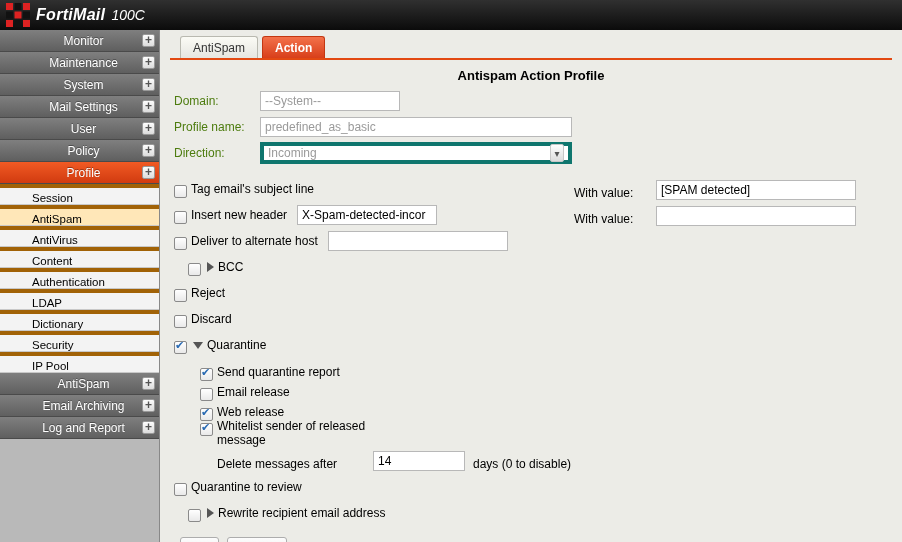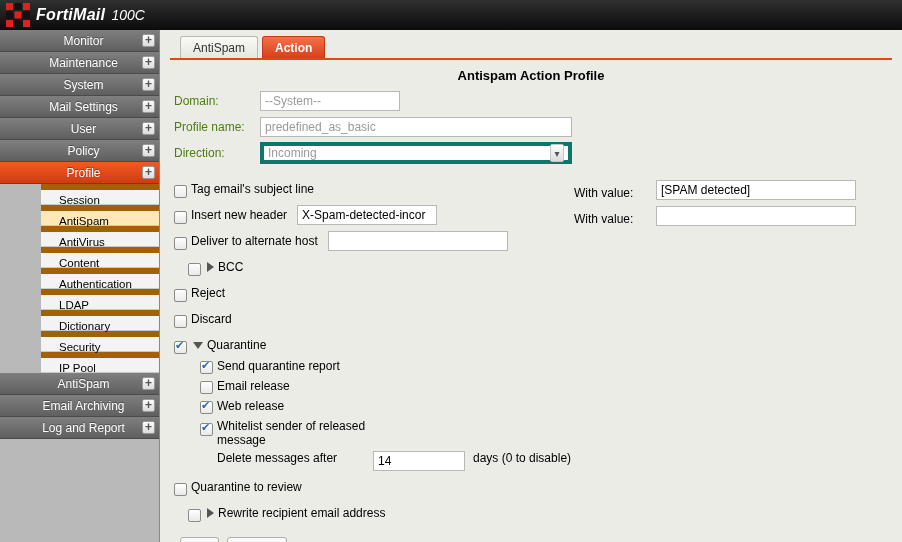--- a/index.html
+++ b/index.html
@@ -16,22 +16,22 @@
   .sidebar { width:160px; background:#b9b9b9; border-right:1px solid #888; min-height:512px; }
   .nav-item { position:relative; height:22px; line-height:22px; padding-left:8px; color:#fff; font-size:12px;
               background:linear-gradient(#7f7f7f,#5f5f5f); border-bottom:1px solid #4a4a4a; cursor:pointer;
               text-shadow:0 -1px 0 rgba(0,0,0,.35);text-align:center; }
   .nav-item.active { background:linear-gradient(#f15a24,#d13b10); }
   .nav-item .plus { position:absolute; right:4px; top:4px; width:13px; height:13px; border:1px solid #999;
                     border-radius:2px; background:linear-gradient(#fdfdfd,#dcdcdc); color:#555; font-size:12px;
                     line-height:11px; text-align:center; font-weight:bold; text-shadow:none; }
   .nav-item .plus.minus::before { content:"–"; }
   .nav-item .plus.plus::before { content:"+"; }
-  .sub-item { height:21px; line-height:21px; padding-left:18px; background:#f3f3f3; border-bottom:1px solid #c8c8c8;
-              border-top:6px solid #a16207; color:#000; cursor:pointer; font-size:11.5px;margin-left:41px; }
+  .sub-item { height:21px; line-height:21px; padding-left:32px; background:#f3f3f3; border-bottom:1px solid #c8c8c8;
+              border-top:4px solid #a16207; color:#000; cursor:pointer; font-size:11.5px; }
   .sub-item:first-of-type { border-top:0; }
   .sub-item.selected { background:#ffe7b8; }
   
   .main { flex:1; background:#ecece7; min-height:512px; padding:6px 10px 12px 10px; }
   .tabrow { display:flex; align-items:flex-end; height:24px; border-bottom:2px solid #e24912; padding-left:10px; gap:4px;}
   .tab { height:22px; padding:0 12px; line-height:22px; border:1px solid #b9b9b0; border-bottom:none;
          background:linear-gradient(#fbfbf5,#e6e6e1); color:#333; border-radius:3px 3px 0 0; cursor:pointer; font-size:12px;}
   .tab.active { background:linear-gradient(#f3714a,#d83f1a); color:#fff; border-color:#c33712; font-weight:bold; }
   .panel-title { text-align:center; font-weight:bold; font-size:13px; margin:8px 0 6px; }
   .form { padding-left:4px; }
@@ -42,21 +42,21 @@
   .select { height:22px; border:4px solid #0f766e; background:#fff; width:312px; display:flex; align-items:center;
             justify-content:space-between; padding:0 4px; color:#9a9a9a; cursor:pointer;}
   .select .caret { width:14px; height:18px; border:1px solid #c7c7c7; border-radius:2px; background:linear-gradient(#fefefe,#dcdcdc);
                    display:flex; align-items:center; justify-content:center; color:#555; font-size:10px;}
   .chk { appearance:none; -webkit-appearance:none; width:13px; height:13px; border:1px solid #8a8a8a;
          background:linear-gradient(#fff,#e9e9e9); border-radius:2px; margin:0 4px 0 0; cursor:pointer; position:relative; top:2px;}
   .chk:checked::after { content:"✔"; position:absolute; left:0; top:-3px; font-size:11px; color:#2a6bb3; }
   .tri { display:inline-block; width:0; height:0; border-top:5px solid transparent; border-bottom:5px solid transparent;
          border-left:7px solid #555; margin:0 4px 0 2px; vertical-align:-1px;}
   .tri.down { border-left:5px solid transparent; border-right:5px solid transparent; border-top:7px solid #555; border-bottom:0; width:0; height:0; }
-  .section .subrow { margin-left:26px; display:flex; align-items:flex-start; min-height:20px; }
+  .section .subrow { margin-left:26px; display:flex; align-items:flex-end; min-height:20px; }
   .withcol { display:flex; align-items:center;}
   .rightfield { display:flex; align-items:flex-end; gap:10px; }
   .rightfield .rlabel { display:inline-block; width:72px; }
   .btn { height:22px; padding:0 10px; border:1px solid #adadad; border-radius:3px; background:linear-gradient(#fdfdfd,#e4e4e4);
          cursor:pointer; font-size:12px; }
   .btnrow { margin-top:12px; display:flex; gap:8px; padding-left:6px;}
   .ml { margin-left:10px; }
 </style>
 </head>
 <body>

